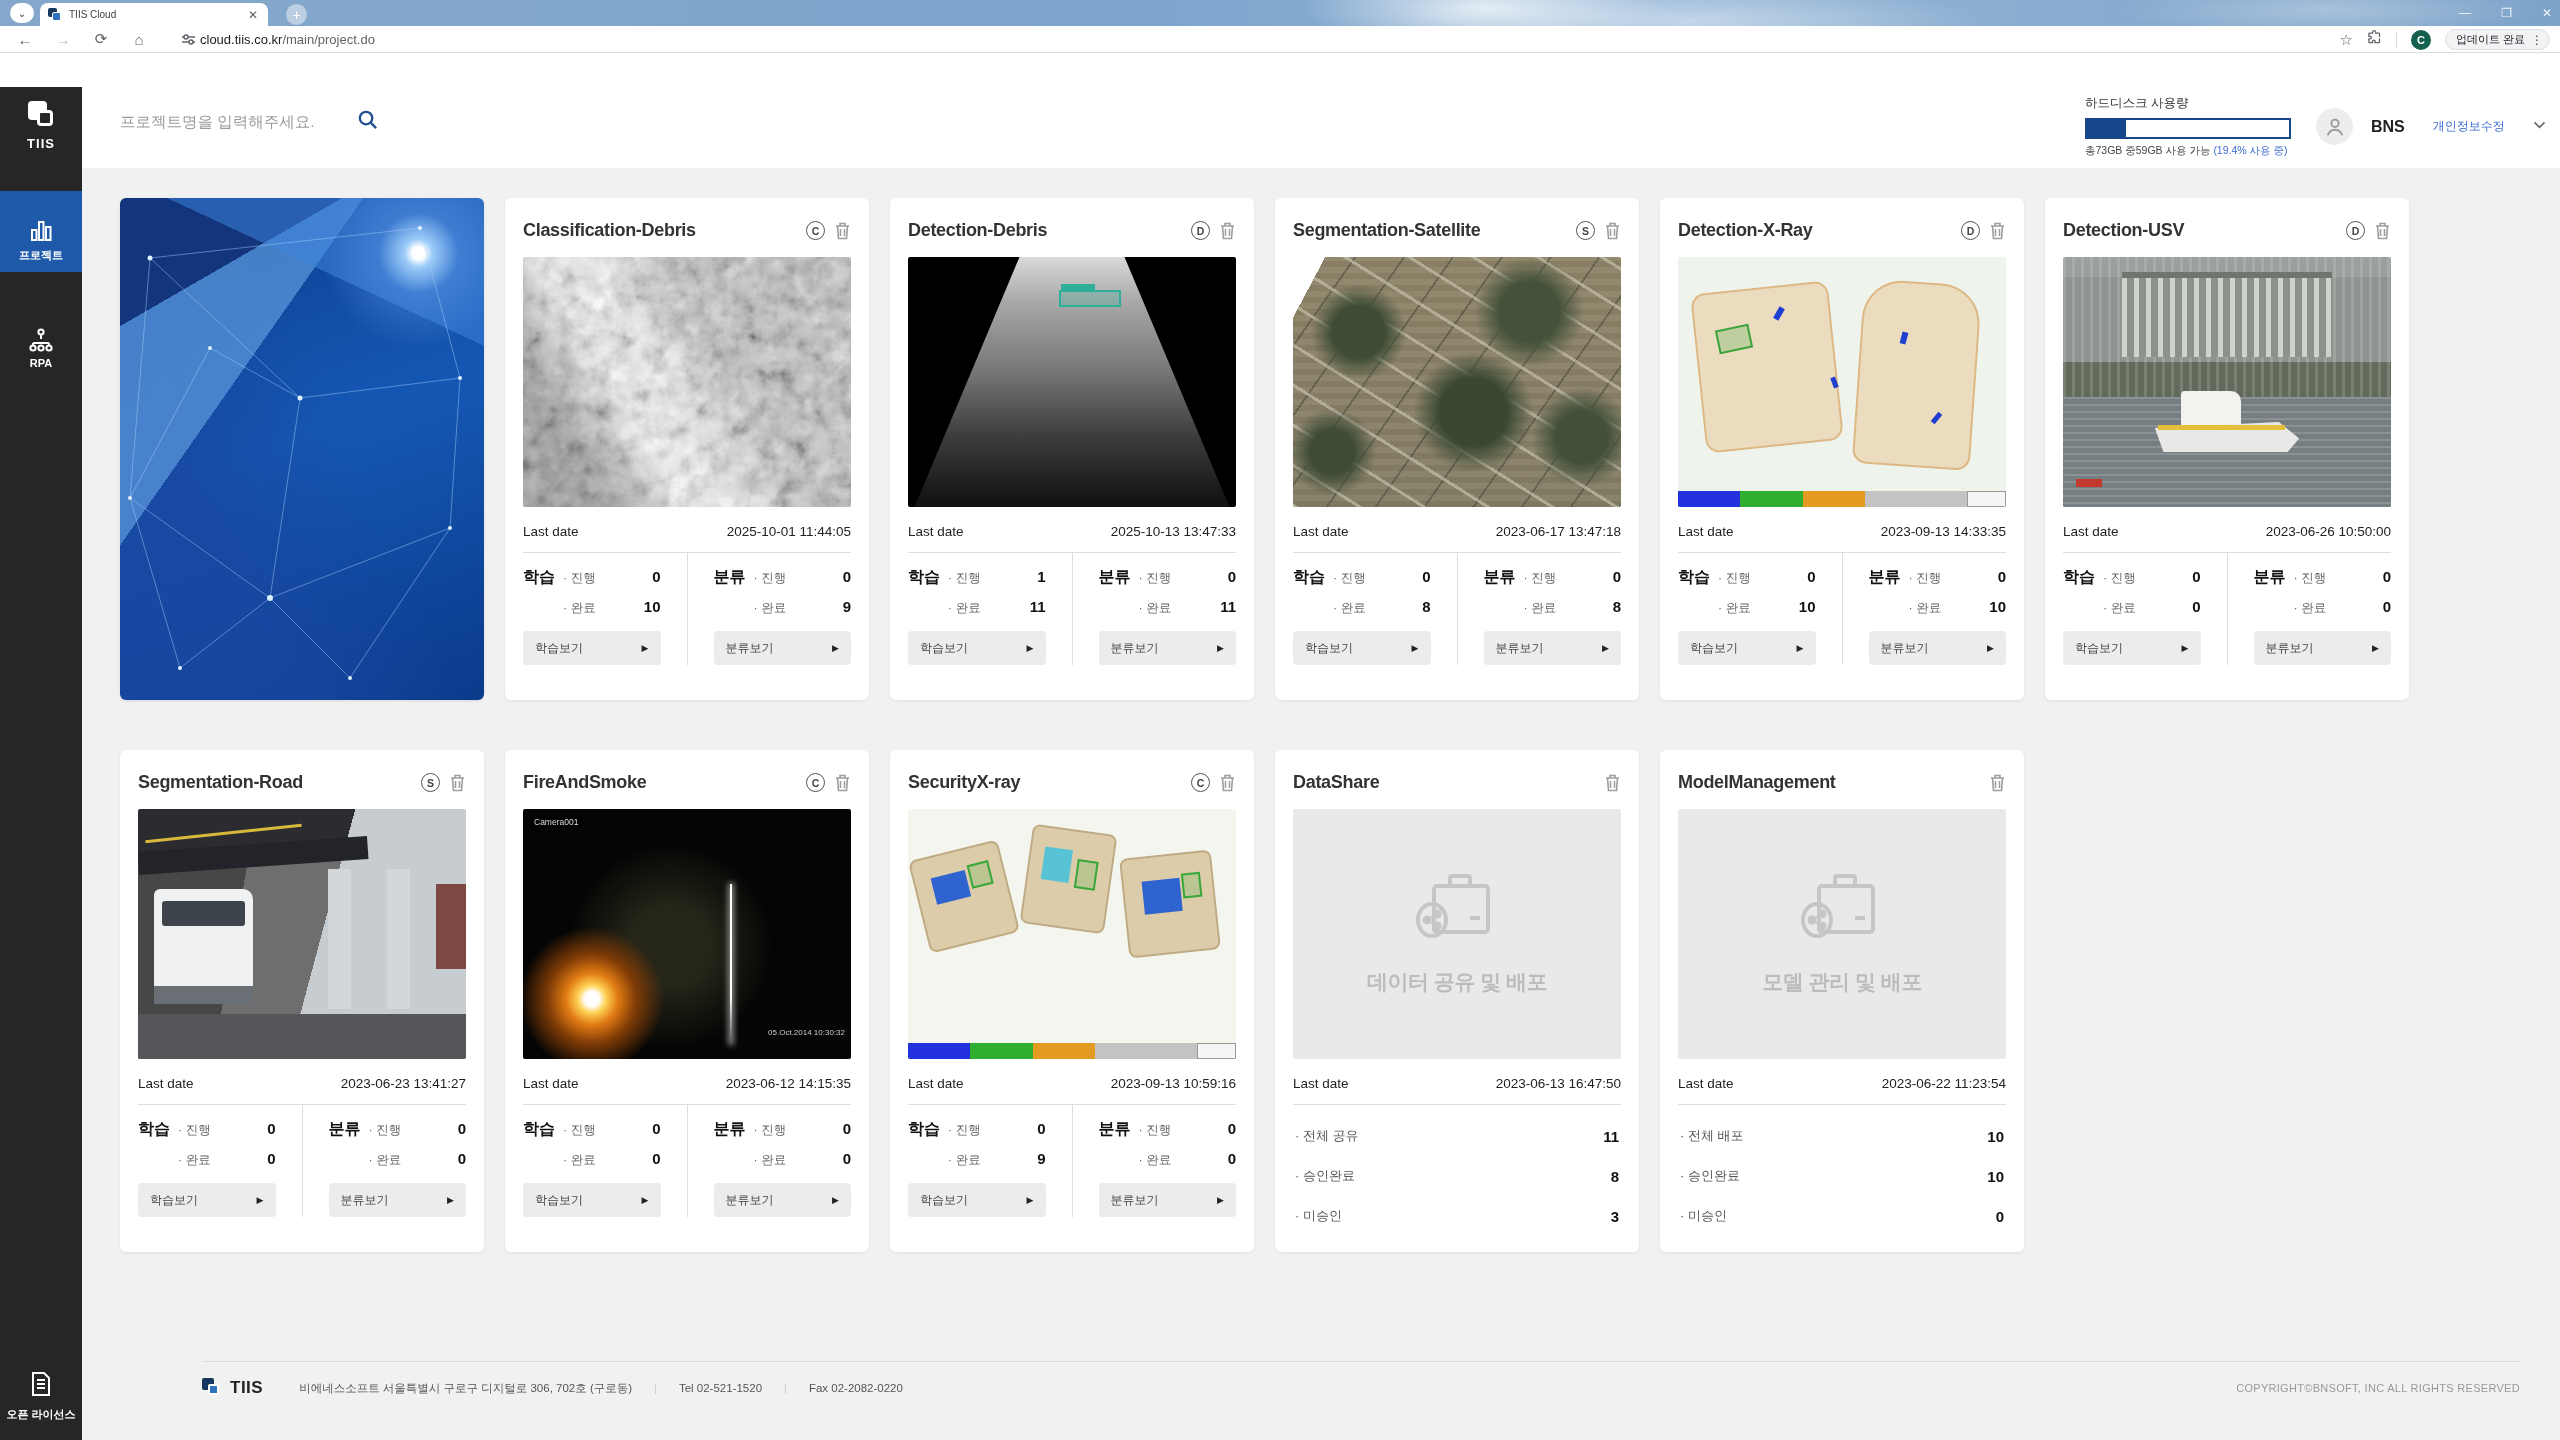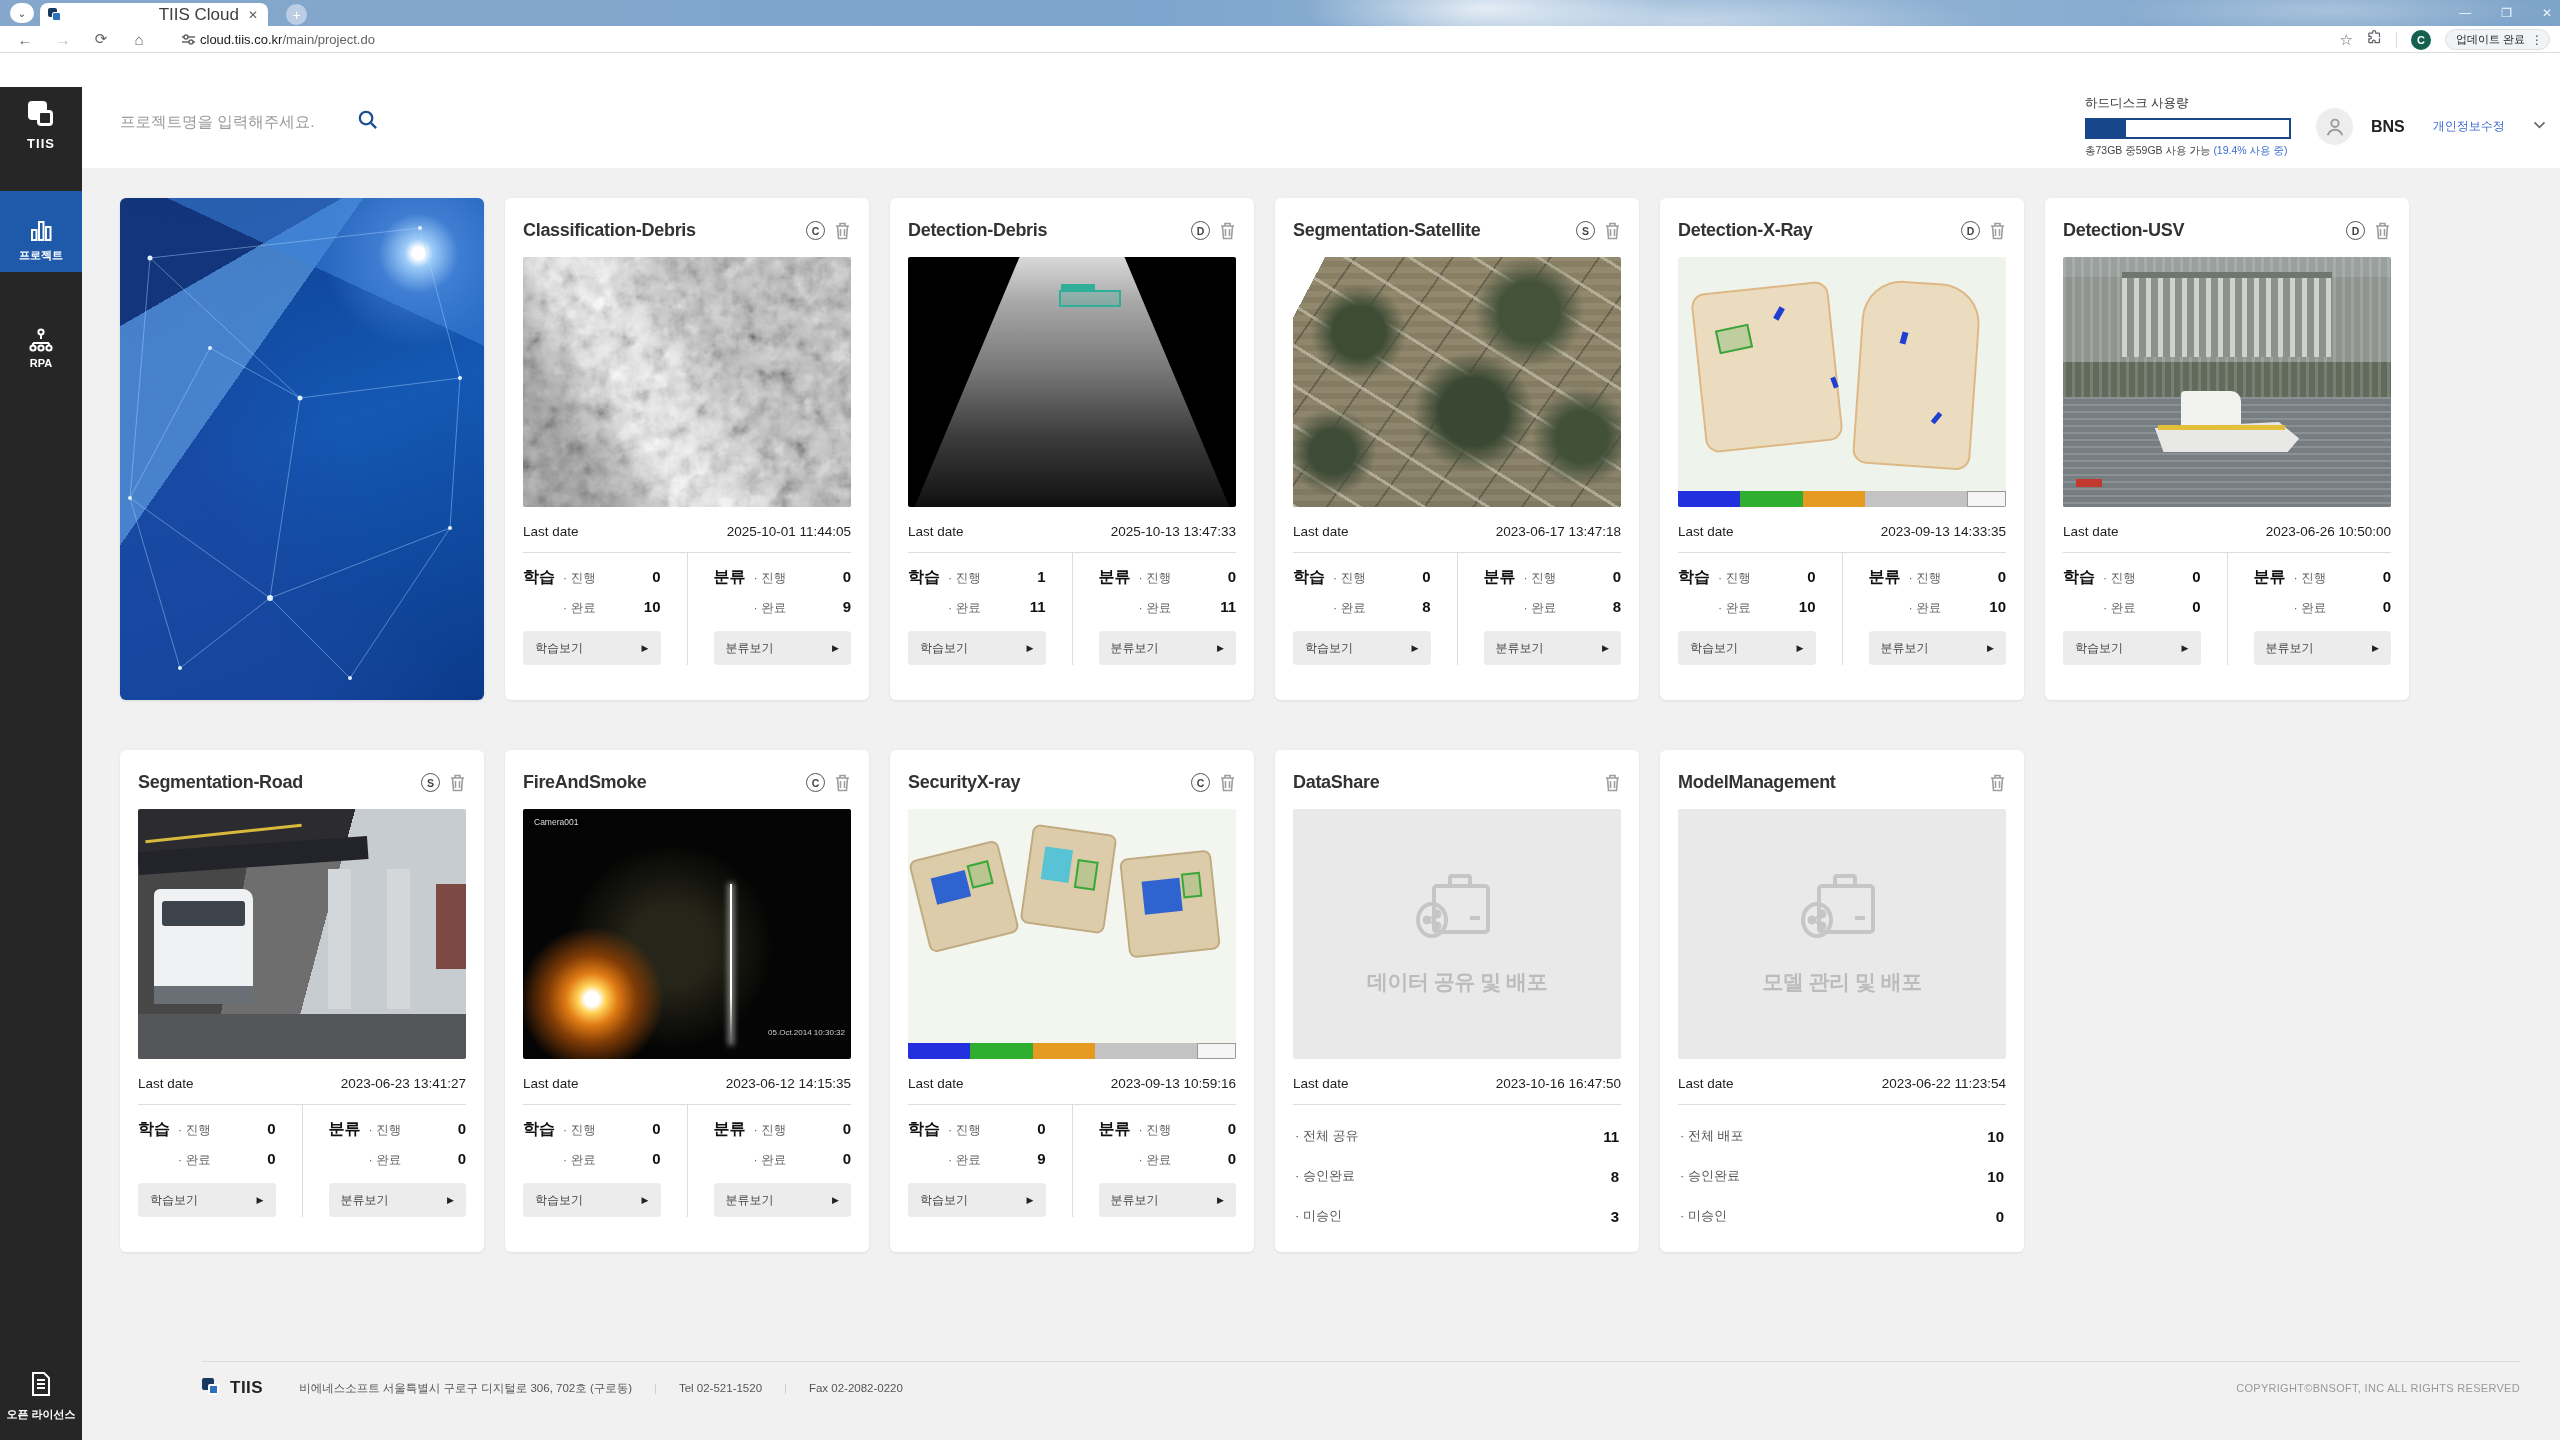--- a/index.html
+++ b/index.html
@@ -12,21 +12,21 @@
     background:
       radial-gradient(ellipse 260px 60px at 58% 30%, rgba(255,255,255,.75), rgba(255,255,255,0) 70%),
       radial-gradient(ellipse 420px 50px at 66% 80%, rgba(255,255,255,.45), rgba(255,255,255,0) 70%),
       radial-gradient(ellipse 300px 40px at 91% 40%, rgba(255,255,255,.30), rgba(255,255,255,0) 70%),
       linear-gradient(90deg,#85a7cb 0%,#7ea5cd 45%,#93b5d6 65%,#7da3c9 100%);
   }
   .tab-caret{ position:absolute; left:10px; top:3px; width:24px; height:20px; background:#fff; border-radius:10px;
     display:flex; align-items:center; justify-content:center; font-size:10px; color:#444;}
   .tab{ position:absolute; left:40px; top:3px; width:228px; height:23px; background:#fff; border-radius:8px 8px 0 0;
     display:flex; align-items:center; padding:0 8px; gap:7px; }
-  .tab-title{ font-size:17px; color:#3c4043; flex:1; white-space:nowrap; overflow:hidden;text-align:right; }
+  .tab-title{ font-size:10px; color:#3c4043; flex:1; white-space:nowrap; overflow:hidden; }
   .tab-close{ font-size:12px; color:#5f6368; padding:0 2px; }
   .newtab-btn{ position:absolute; left:286px; top:4px; width:21px; height:21px; border-radius:50%;
     background:rgba(255,255,255,.45); color:#fff; font-size:14px; display:flex; align-items:center; justify-content:center; }
   .win-controls{ position:absolute; right:8px; top:0; height:26px; display:flex; gap:30px; align-items:center; color:#f2f6fb; font-size:12px; }
   .favicon{ position:relative; width:14px; height:14px; flex:0 0 auto;}
   .favicon .sq1{ position:absolute; left:0; top:0; width:9px; height:9px; background:#17395e; border-radius:2px;}
   .favicon .sq2{ position:absolute; left:4px; top:4px; width:9px; height:9px; background:#2e72bb; border-radius:2px; border:1.5px solid #fff;}
 
   .urlbar{ position:absolute; top:26px; left:0; width:2560px; height:27px; background:#fff; border-bottom:1px solid #dadce0;
     display:flex; align-items:center; }
@@ -883,21 +883,21 @@
           <circle cx="13" cy="48" r="2.5" fill="#c6c6c6"></circle>
             <circle cx="23" cy="42" r="2.5" fill="#c6c6c6"></circle>
             <circle cx="23" cy="54" r="2.5" fill="#c6c6c6"></circle>
           <line x1="13" y1="48" x2="23" y2="42" stroke-width="2"></line>
             <line x1="13" y1="48" x2="23" y2="54" stroke-width="2"></line>
         </svg>
         <div class="ph-text">데이터 공유 및 배포</div>
       </div>
       <div class="lastdate-row">
         <span>Last date</span>
-        <span>2023-10-16 16:47:50</span>
+        <span>2023-06-13 16:47:50</span>
       </div>
       <div class="card-divider"></div>
       <div class="srow">
           <span class="sl">· 전체 공유</span>
           <span class="sv">11</span>
         </div>
       <div class="srow">
           <span class="sl">· 승인완료</span>
           <span class="sv">8</span>
         </div>

